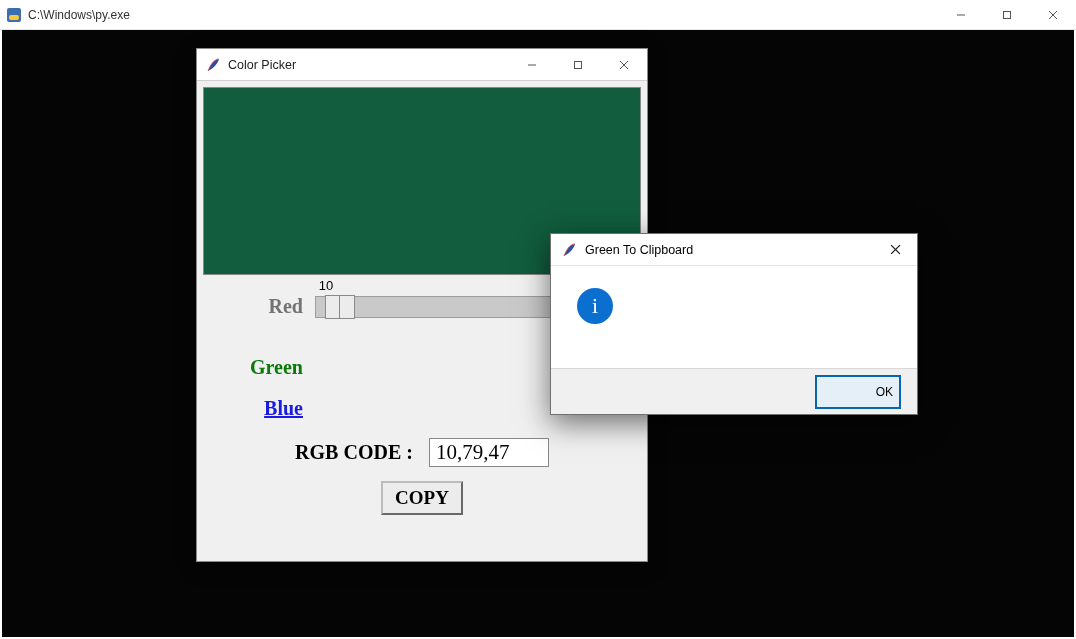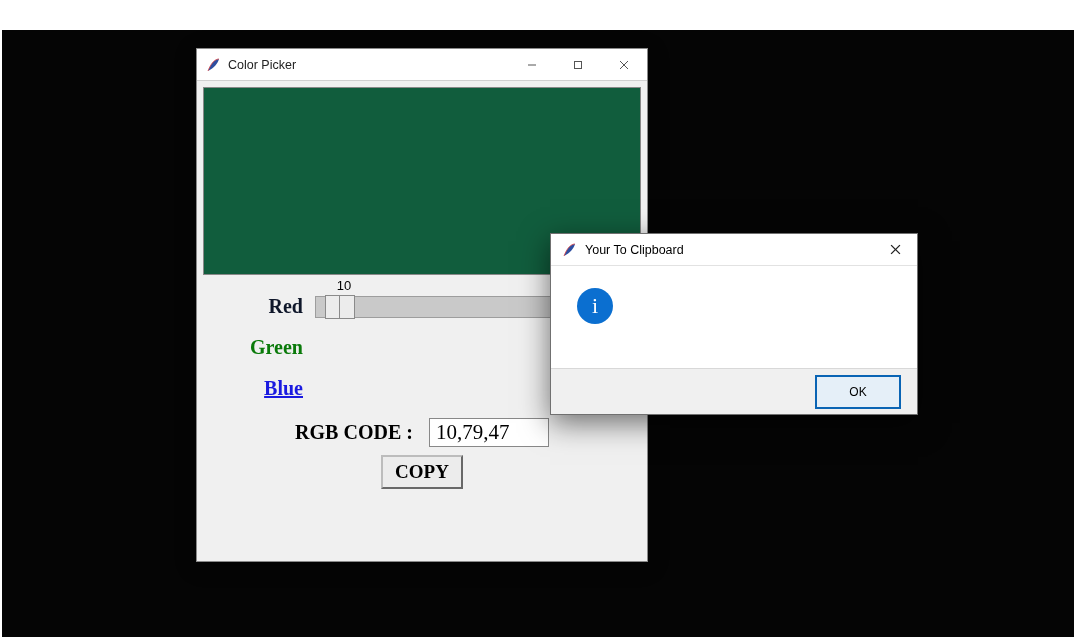--- a/index.html
+++ b/index.html
@@ -59,22 +59,22 @@
     border:1px solid #888;
   }
 
   
   .controls { margin-top:20px; }
   .row { display:flex; align-items:flex-end; margin:0 0 18px 0; }
   .row .lab {
     width:118px; text-align:right; padding-right:12px;
     font-family:"Times New Roman", serif; font-size:20px; font-weight:bold;
   }
-  .lab.red   { color:#0f172a;text-align:right; }
-  .lab.green { color:#0a7a0a; }
+  .lab.red   { color:#737373;text-align:right; }
+  .lab.green { color:#0a7a0a;margin-top:20px; }
   .lab.blue  { color:#1a1ae0;text-decoration:underline; }
 
   .slider-wrap { position:relative; width:256px; }
   .slider-val {
     position:absolute; top:-18px; font-size:13px; color:#000;
     transform:translateX(-50%);
   }
   .track {
     height:22px; background:#c9c9c9; border:1px solid #9d9d9d;
     position:relative;
@@ -93,21 +93,21 @@
   .rgb-label {
     font-family:"Times New Roman", serif; font-weight:bold; font-size:20px;
     margin-right:16px;
   }
   .rgb-input {
     font-family:"Times New Roman", serif; font-size:21px;
     border:1px solid #888; background:#fff; padding:1px 6px; width:120px;
   }
 
   .copy-btn {
-    display:block; margin:8px auto 0 auto;
+    display:block; margin:14px auto 0 auto;
     font-family:"Times New Roman", serif; font-weight:bold; font-size:19px;
     padding:4px 12px; background:#ececec; border:2px outset #bcbcbc;
   }
 
   
   .msgbox {
     position:absolute; top:203px; left:548px; width:368px; height:182px;
     background:#fff; border:1px solid #707070;
     box-shadow:0 8px 28px rgba(0,0,0,0.55);
   }
@@ -130,27 +130,53 @@
     font-family:Georgia, serif; font-size:22px; flex:0 0 36px;
   }
 
   .msg-footer {
     position:absolute; bottom:0; left:0; right:0; height:46px;
     background:#f0f0f0; border-top:1px solid #d8d8d8;
     display:flex; justify-content:flex-end; align-items:center; padding-right:16px;
   }
   .ok-btn {
     width:86px; height:34px; font-size:12px;
-    background:#e5eff8; border:2px solid #0a64b4; color:#000;
+    background:#e5eff8; border:2px solid #0a64b4; color:#000;text-align:right;
   }
 </style>
 </head>
 <body>
 
 <div class="outer-window">
+  <div class="outer-titlebar">
+    <svg class="app-icon" viewBox="0 0 16 16">
+      <rect x="1" y="1" width="14" height="14" rx="2" fill="#3c6fb0"></rect>
+      <rect x="3" y="8" width="10" height="5" rx="2" fill="#f7c93f"></rect>
+    </svg>
+    <span class="title">C:\Windows\py.exe</span>
+    <span class="spacer"></span>
+    <div class="win-btns">
+      <div class="win-btn">
+        <svg viewBox="0 0 10 10">
+            <line x1="1" y1="5" x2="9" y2="5" stroke="#555" stroke-width="1"></line>
+          </svg>
+      </div>
+      <div class="win-btn">
+        <svg viewBox="0 0 10 10">
+            <rect x="1.5" y="1.5" width="7" height="7" fill="none" stroke="#555" stroke-width="1"></rect>
+          </svg>
+      </div>
+      <div class="win-btn">
+        <svg viewBox="0 0 10 10">
+            <line x1="1" y1="1" x2="9" y2="9" stroke="#555"></line>
+            <line x1="9" y1="1" x2="1" y2="9" stroke="#555"></line>
+          </svg>
+      </div>
+    </div>
+  </div>
 
   <div class="client-area">
 
     <div class="picker-window">
       <div class="tk-titlebar">
         <svg class="feather" viewBox="0 0 16 16">
           <path d="M3 14 C6 6 10 2 14 2 C13 6 9 11 3 14 Z" fill="#2d4ea0"></path>
           <path d="M3 14 C6 6 10 2 14 2" fill="none" stroke="#d44" stroke-width="0.8"></path>
         </svg>
         <span class="title">Color Picker</span>
@@ -173,21 +199,21 @@
         </div>
       </div>
 
       <div class="swatch" id="swatch" style="background: rgb(17, 93, 61);"></div>
 
       <div class="controls">
 
         <div class="row">
           <div class="lab red">Red</div>
           <div class="slider-wrap">
-            <div class="slider-val" id="red-val" style="left: 29px;">10</div>
+            <div class="slider-val" id="red-val" style="left: 11px;">10</div>
             <div class="track">
                 <div class="thumb" id="red-thumb" style="left: 23.8627px;">
                   <span></span>
                   <span></span>
                 </div>
               </div>
           </div>
         </div>
 
         <div class="row">
@@ -206,21 +232,21 @@
         <button class="copy-btn">COPY</button>
       </div>
     </div>
 
     <div class="msgbox">
       <div class="msg-titlebar">
         <svg class="feather" viewBox="0 0 16 16">
           <path d="M3 14 C6 6 10 2 14 2 C13 6 9 11 3 14 Z" fill="#2d4ea0"></path>
           <path d="M3 14 C6 6 10 2 14 2" fill="none" stroke="#d44" stroke-width="0.8"></path>
         </svg>
-        <span class="title">Your To Clipboard</span>
+        <span class="title">Green To Clipboard</span>
         <span class="spacer"></span>
         <div class="msg-close">
           <svg width="11" height="11" viewBox="0 0 10 10">
               <line x1="1" y1="1" x2="9" y2="9" stroke="#222" stroke-width="1.2"></line>
               <line x1="9" y1="1" x2="1" y2="9" stroke="#222" stroke-width="1.2"></line>
             </svg>
         </div>
       </div>
       <div class="msg-body">
         <div class="info-icon">i</div>

